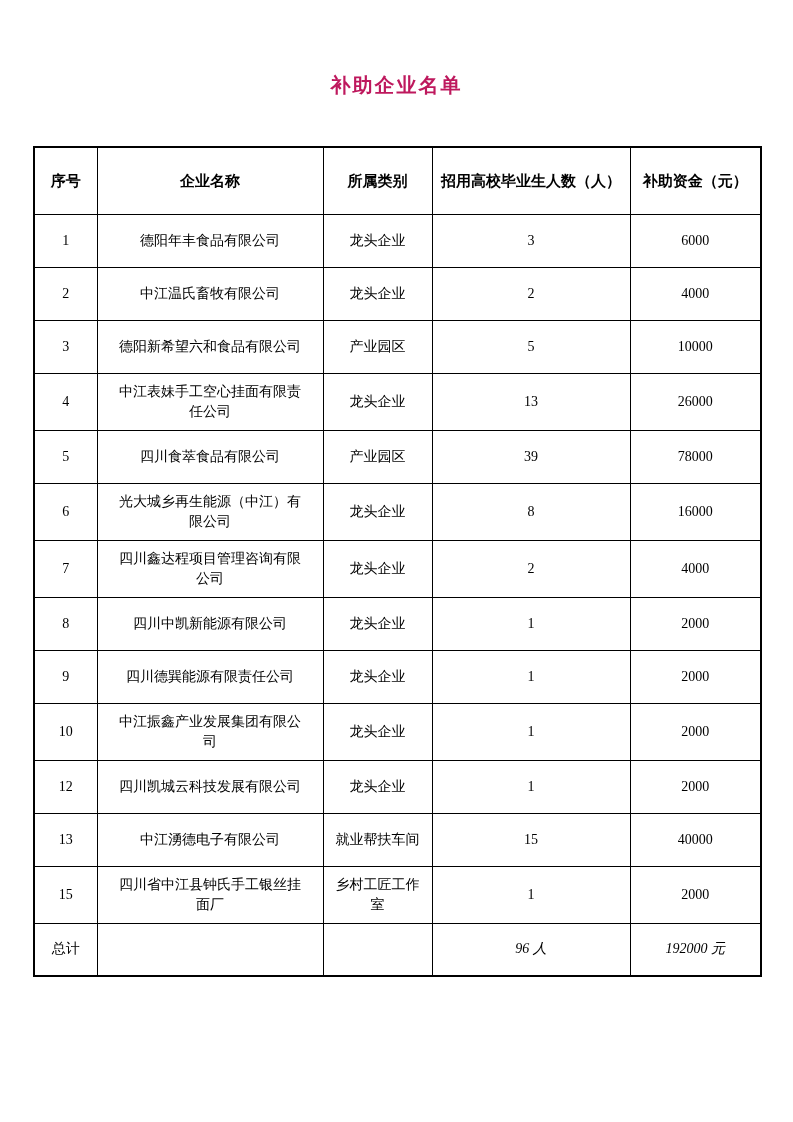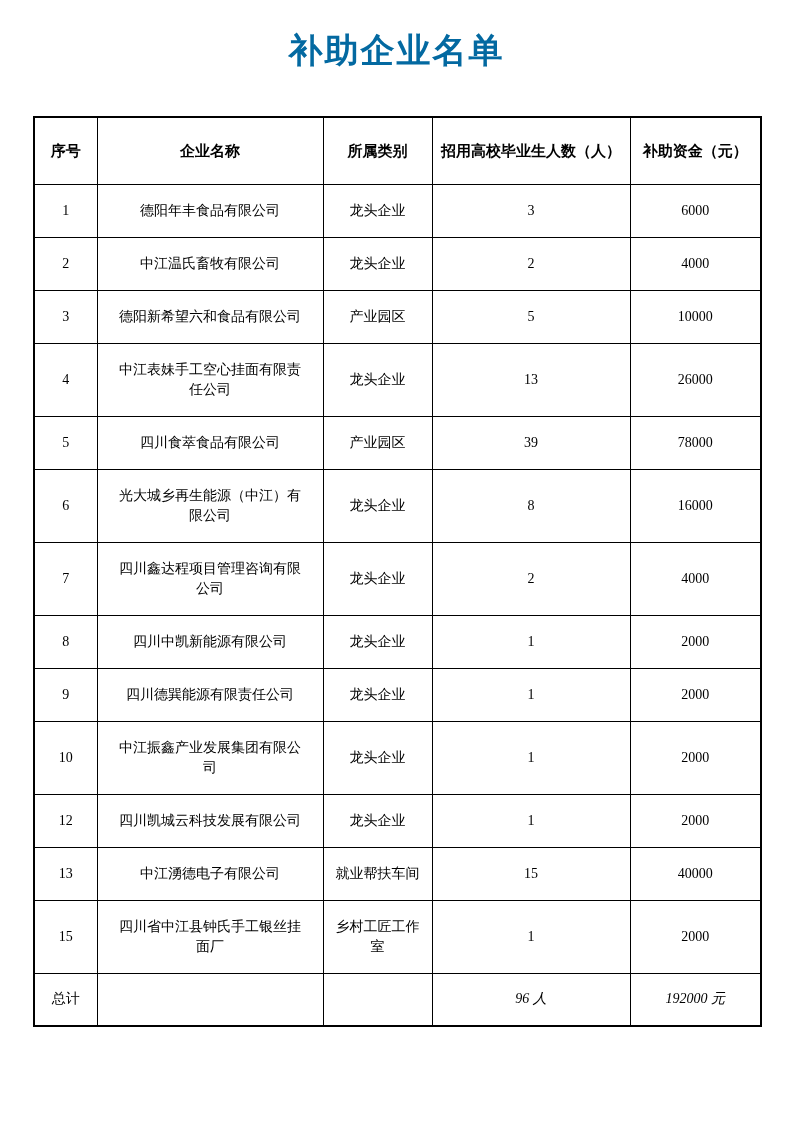--- a/index.html
+++ b/index.html
@@ -6,30 +6,30 @@
   html,body { background:#ffffff; }
   .page {
     position:relative;
     width:793px; height:1122px;
     background:#ffffff;
     color:#000000;
     font-family:"Liberation Serif","DejaVu Serif",serif;
     overflow:hidden;
   }
   .doc-title {
-    margin-top:28px;
+    margin-top:72px;
     text-align:center;
-    font-size:34px;
+    font-size:20px;
     font-weight:bold;
     letter-spacing:2px;
-    color:#0369a1;
+    color:#be185d;
   }
   table.subsidy-table {
     position:absolute;
-    left:33px; top:116px;
+    left:33px; top:146px;
     width:727px;
     border-collapse:collapse;
     table-layout:fixed;
     border:2px solid #000000;
   }
   .subsidy-table th, .subsidy-table td {
     border:1px solid #000000;
     text-align:center;
     vertical-align:middle;
     font-size:14px;
@@ -38,21 +38,21 @@
     overflow:hidden;
   }
   .subsidy-table thead tr { height:67px; }
   .subsidy-table tbody tr, .subsidy-table tfoot tr { height:53px; }
   .subsidy-table th { font-weight:bold; font-size:15px; }
   col.c0 { width:63px; }
   col.c1 { width:226px; }
   col.c2 { width:109px; }
   col.c3 { width:198px; }
   col.c4 { width:131px; }
-  .subsidy-table td.col1 { padding:16px 17px; }
+  .subsidy-table td.col1 { padding:8px 17px; }
   .subsidy-table td.col2 { padding:0 8px; }
   .subsidy-table th.hcol1 { padding:0 1px; }
   .italic-val { font-style:italic; }
 </style>
 </head>
 <body>
 
 <div class="page">
 
   <div class="doc-title">补助企业名单</div>

